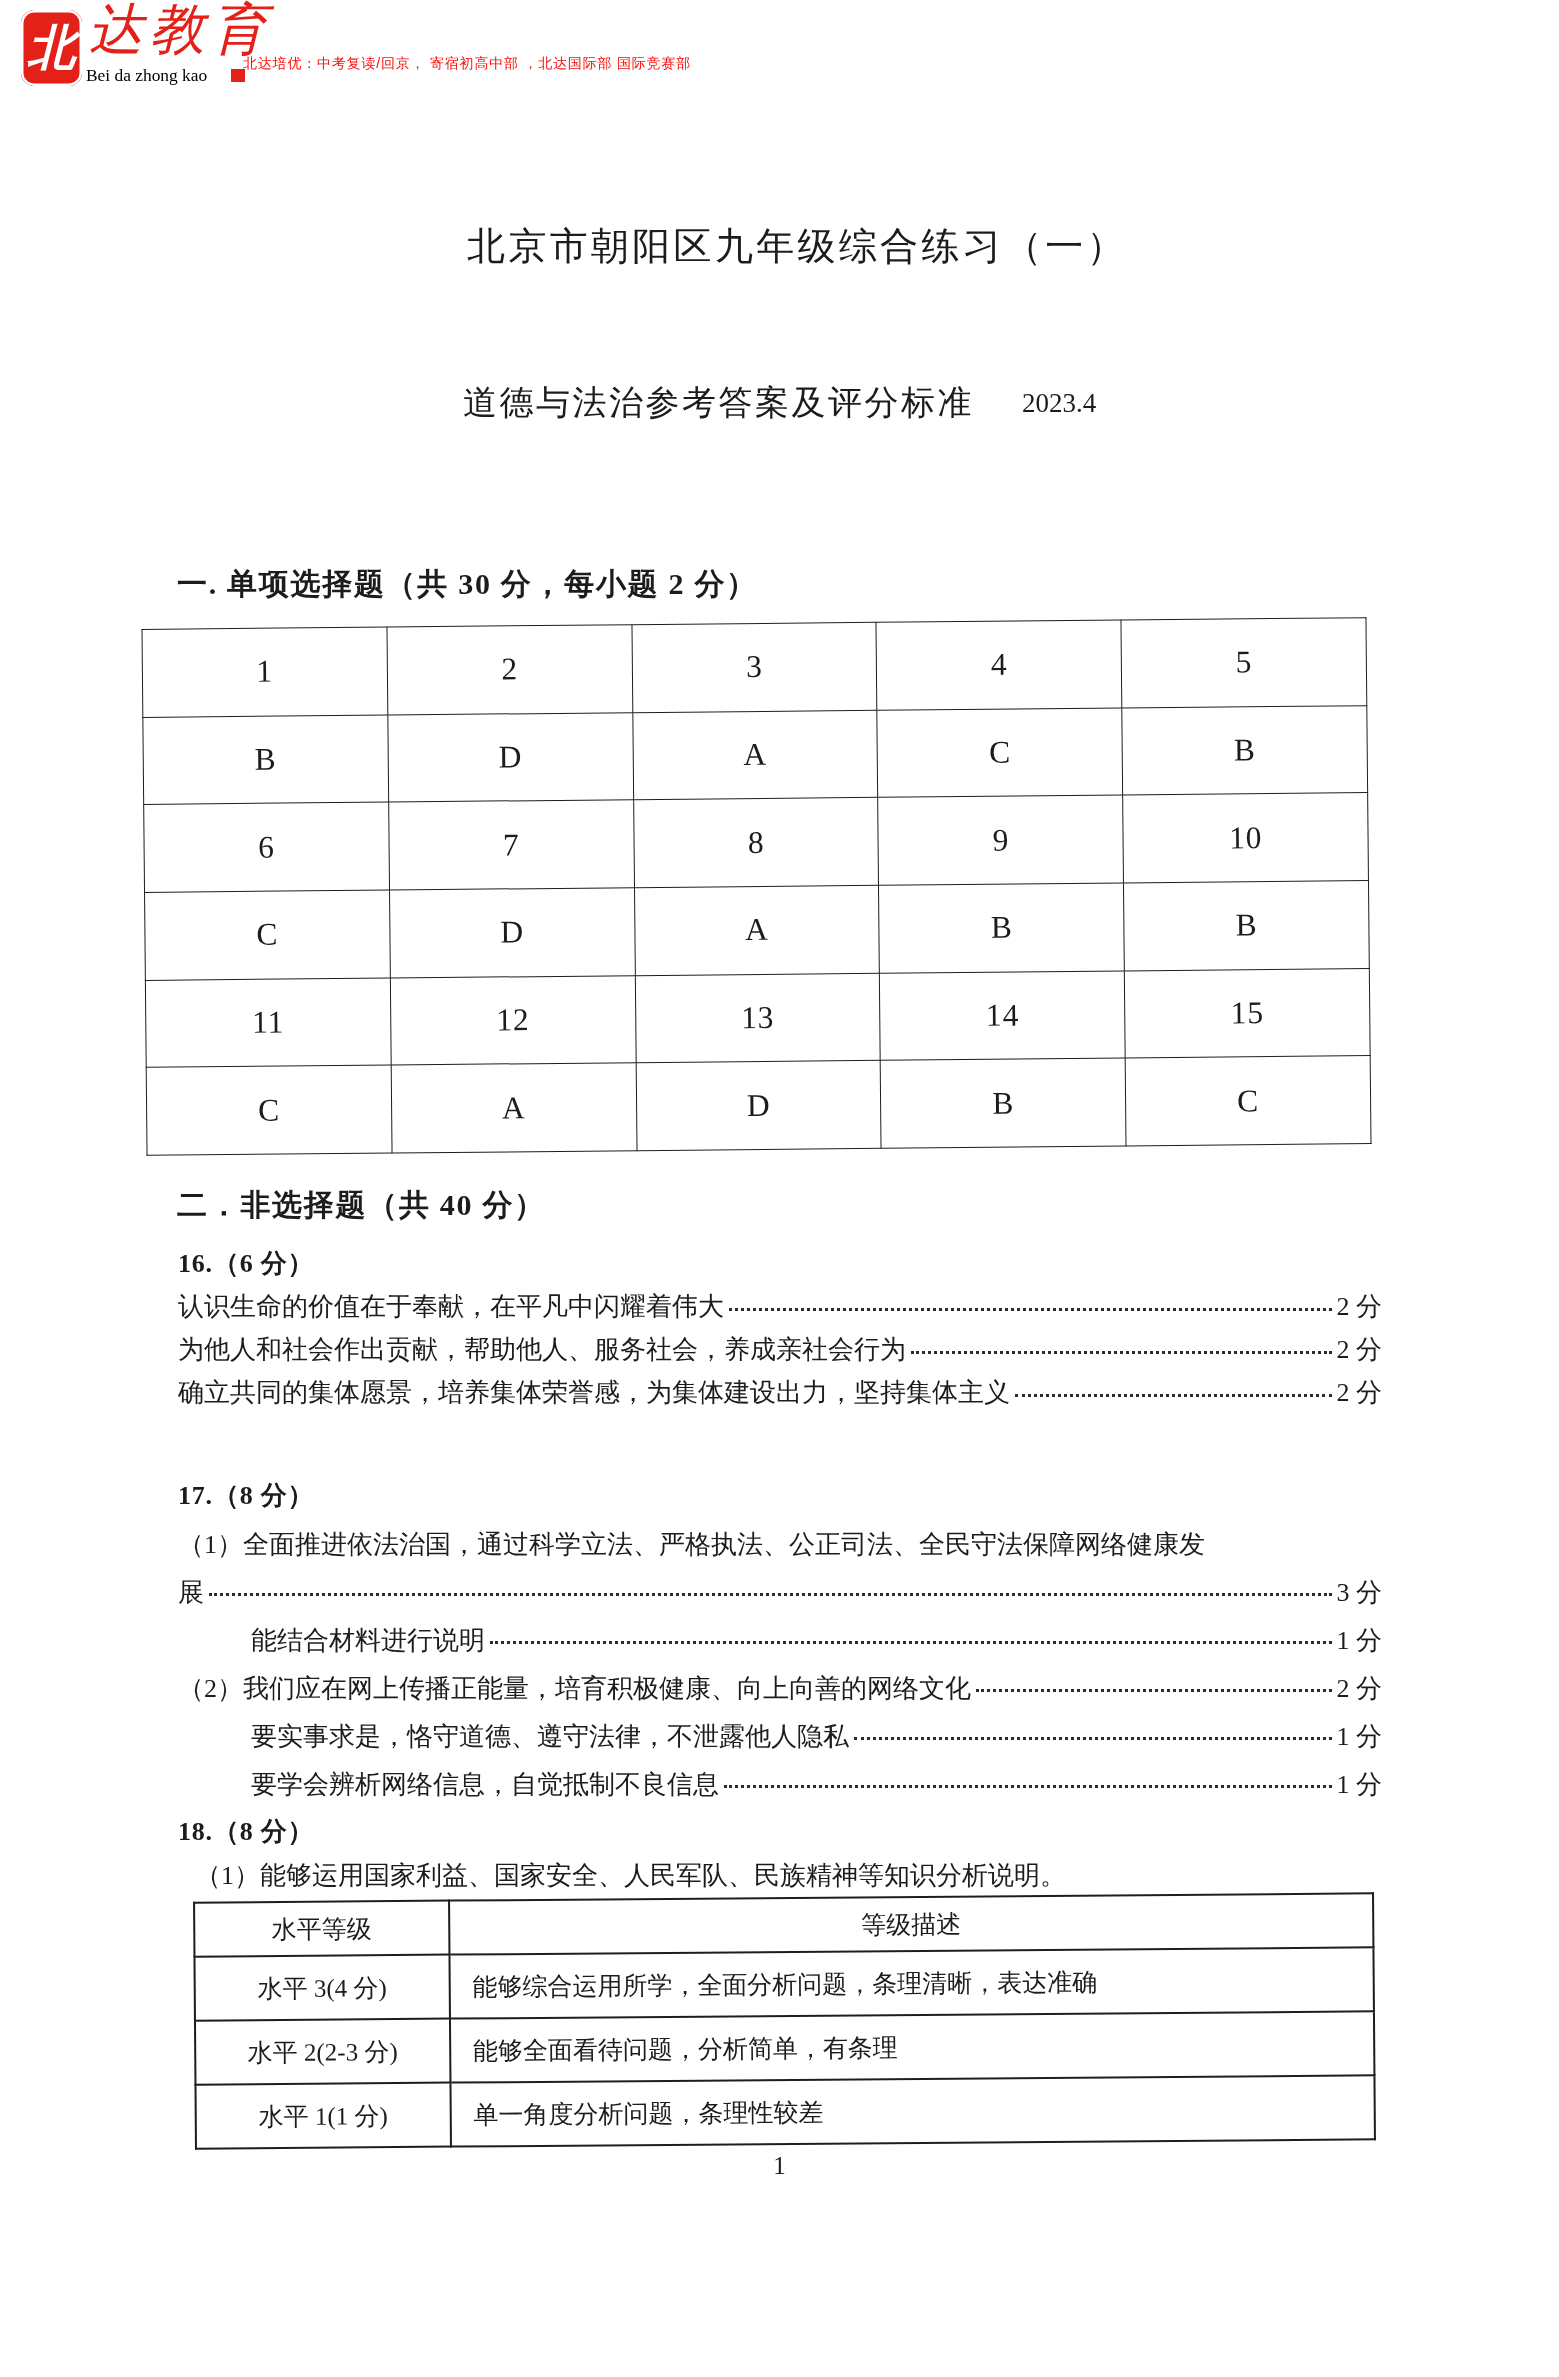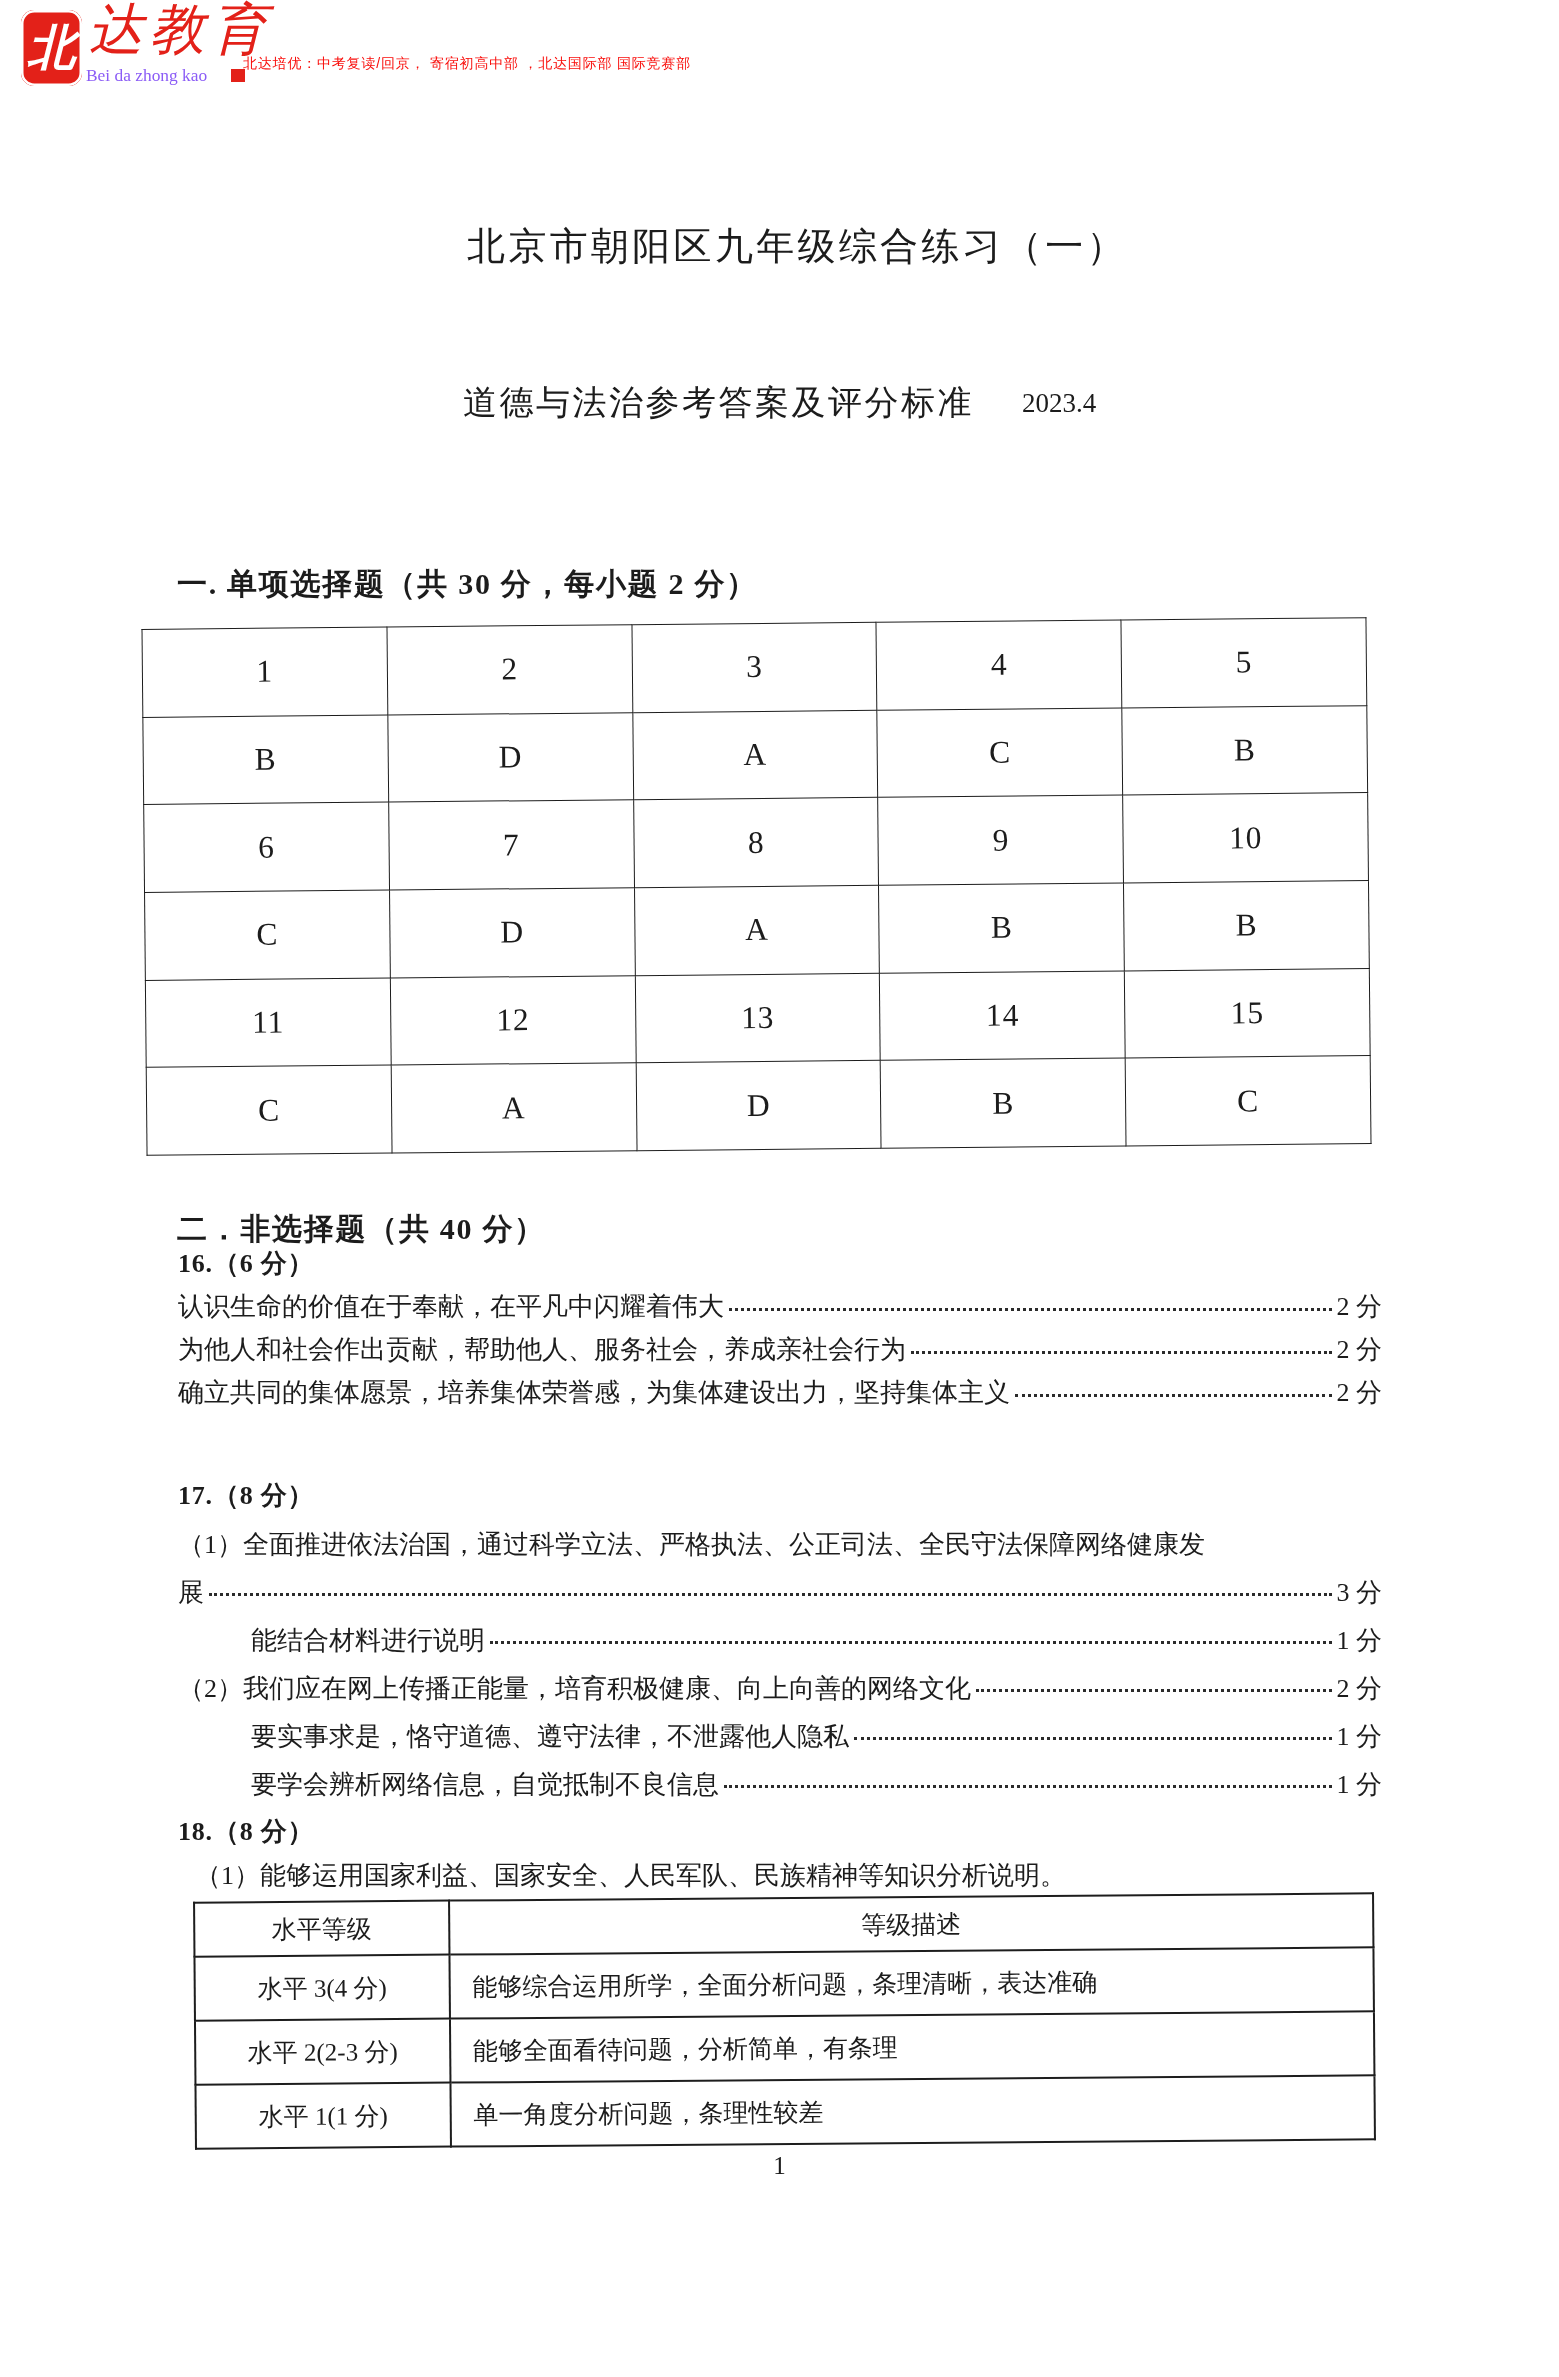--- a/index.html
+++ b/index.html
@@ -11,21 +11,21 @@
   .seal{
     position:absolute;left:21px;top:10px;width:61px;height:76px;
     background:#e32119;border-radius:13.3px;display:flex;align-items:center;justify-content:center;
     box-shadow:0 0 0 2.5px #fff inset, 0 0 0 5px #e32119 inset;
   }
   .seal-char{color:#fff;font-size:48px;font-weight:700;font-style:italic;}
   .logo-text{
     position:absolute;left:88px;top:1.7px;color:#e32119;font-size:55px;font-weight:400;
     font-style:italic;letter-spacing:6.6px;line-height:1;white-space:nowrap;
   }
-  .logo-sub{position:absolute;left:86px;top:65px;font-size:17.4px;color:#8b5cf6;white-space:nowrap;display:flex;align-items:center;gap:24px;}
+  .logo-sub{position:absolute;left:86px;top:65px;font-size:17.4px;color:#000000;white-space:nowrap;display:flex;align-items:center;gap:24px;}
   .red-square{display:inline-block;width:13.3px;height:13.3px;background:#e32119;}
   .slogan{
     position:absolute;left:243px;top:55px;width:746px;
     font-family:"Liberation Sans","DejaVu Sans",sans-serif;
     font-size:14px;font-weight:400;color:#f90d0a;white-space:nowrap;letter-spacing:0.8px;
   }
   .qr{position:absolute;right:13.3px;top:5px;width:146px;height:119px;background:#fff;}
   .qr-noise{
     position:absolute;inset:0;
     background:repeating-conic-gradient(#000 0 25%, #fff 0 50%);
@@ -46,21 +46,21 @@
     font-size:38px;letter-spacing:3.3px;white-space:nowrap;padding-left:36px;
   }
   .title-sub-row{
     position:absolute;left:0;right:0;top:380px;display:flex;justify-content:center;
     align-items:flex-end;gap:48px;white-space:nowrap;
   }
   .title-sub{font-size:34px;letter-spacing:2.5px;}
   .title-date{font-size:27px;padding-bottom:6.6px;}
   
   .sec-heading{position:absolute;left:177px;font-size:30px;font-weight:700;letter-spacing:1.7px;white-space:nowrap;}
-  .sec1{top:564px;} .sec2{top:1185px;margin-top:24px;}
+  .sec1{top:564px;} .sec2{top:1185px;}
   
   .answer-table{
     position:absolute;left:144px;top:623px;width:1225px;height:527px;
     border-collapse:collapse;table-layout:fixed;transform:rotate(-0.55deg);
   }
   .answer-table td{
     border:1.7px solid #1d1d1d;text-align:center;vertical-align:middle;
     font-size:31.5px;letter-spacing:0.8px;
   }
   

